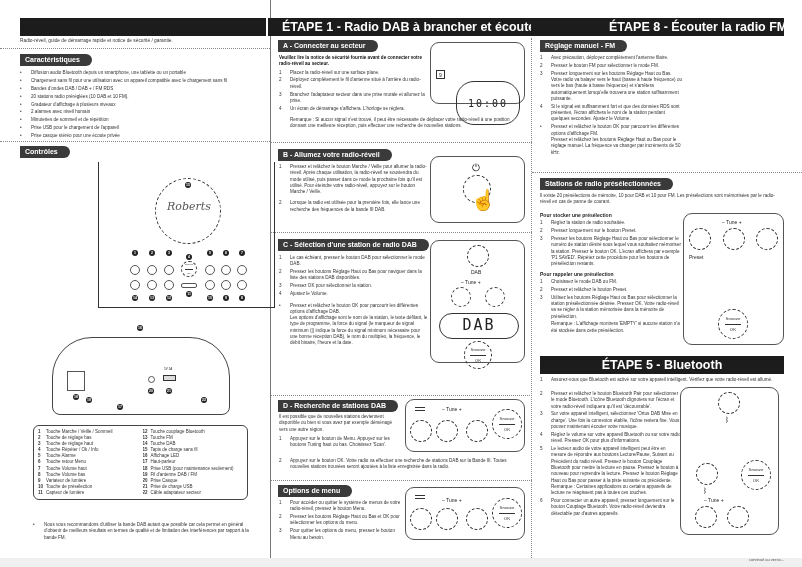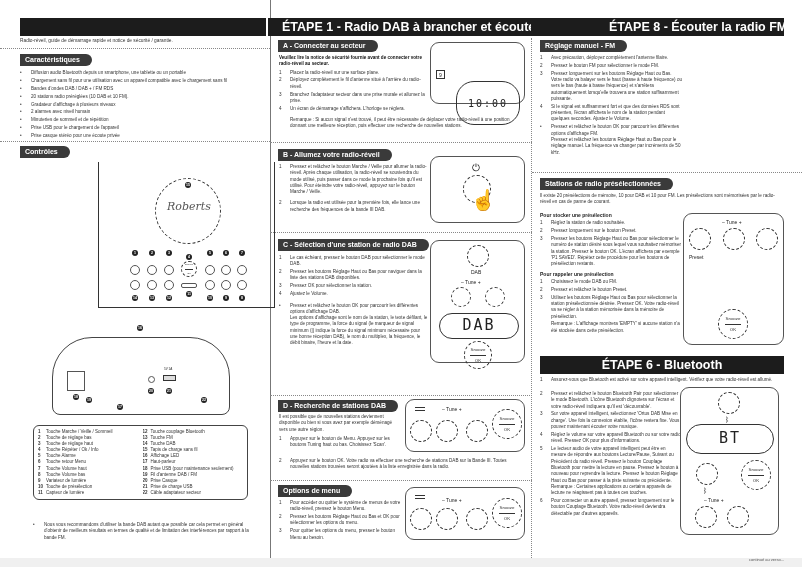--- a/index.html
+++ b/index.html
@@ -292,39 +292,38 @@
     <div class="circle" style="left:39px; top:14px; width:22px; height:22px;"></div>
     <div class="circle" style="left:72px; top:14px; width:22px; height:22px;"></div>
     <div class="lbl" style="left:5px; top:40px;">Preset</div>
     <div class="snz" style="left:34px; top:95px; width:30px; height:30px;">
         <span>Snooze</span>
         <span class="bar"></span>
         <span>OK</span>
       </div>
   </div>
 
-  <div class="banner" style="left:540px; top:356px; width:244px; text-align:center;"><span>ÉTAPE 6 - Bluetooth</span></div>
+  <div class="banner" style="left:540px; top:356px; width:244px; text-align:center;"><span>ÉTAPE 5 - Bluetooth</span></div>
   <div class="txt" style="left:540px; top:377px; width:244px;">
     <ol>
         <li><span class="n">1</span><span>Assurez-vous que Bluetooth est activé sur votre appareil intelligent. Vérifiez que votre radio-réveil est allumé.</span></li>
       </ol>
   </div>
   <div class="txt" style="left:540px; top:391px; width:142px;">
     <ol>
       <li><span class="n">2</span><span>Pressez et relâchez le bouton Bluetooth Pair pour sélectionner le mode Bluetooth. L'icône Bluetooth clignotera sur l'écran et votre radio-réveil indiquera qu'il est 'découvrable'.</span></li>
       <li><span class="n">3</span><span>Sur votre appareil intelligent, sélectionnez 'Ortus DAB Mise en charge'. Une fois la connexion établie, l'icône restera fixe. Vous pouvez maintenant écouter votre musique.</span></li>
       <li><span class="n">4</span><span>Réglez le volume sur votre appareil Bluetooth ou sur votre radio réveil. Pressez OK pour plus d'informations.</span></li>
       <li><span class="n">5</span><span>Le lecteur audio de votre appareil intelligent peut être en mesure de répondre aux boutons Lecture/Pause, Suivant ou Précédent du radio réveil. Pressez le bouton Couplage Bluetooth pour mettre la lecture en pause. Pressez le bouton à nouveau pour reprendre la lecture. Pressez le bouton Réglage Haut ou Bas pour passer à la piste suivante ou précédente. Remarque : Certaines applications ou certains appareils de lecture ne réagissent pas à toutes ces touches.</span></li>
       <li><span class="n">6</span><span>Pour connecter un autre appareil, pressez longuement sur le bouton Couplage Bluetooth. Votre radio-réveil deviendra détectable par d'autres appareils.</span></li>
     </ol>
   </div>
   <div class="box" style="left:680px; top:387px; width:99px; height:148px;">
     <div class="circle" style="left:37px; top:4px; width:22px; height:22px;"></div>
     <div style="position:absolute; left:44px; top:27px; font-size:7px;">ᛒ</div>
-    <div class="lcd" style="left:5px; top:36px; width:88px; height:30px;">BT</div>
     <div class="circle" style="left:15px; top:75px; width:22px; height:22px;"></div>
     <div style="position:absolute; left:22px; top:98px; font-size:7px;">ᛒ</div>
     <div class="snz" style="left:60px; top:72px; width:30px; height:30px;">
         <span>Snooze</span>
         <span class="bar"></span>
         <span>OK</span>
       </div>
     <div class="lbl" style="left:23px; top:109px;">– Tune +</div>
     <div class="circle" style="left:14px; top:118px; width:22px; height:22px;"></div>
     <div class="circle" style="left:46px; top:118px; width:22px; height:22px;"></div>

